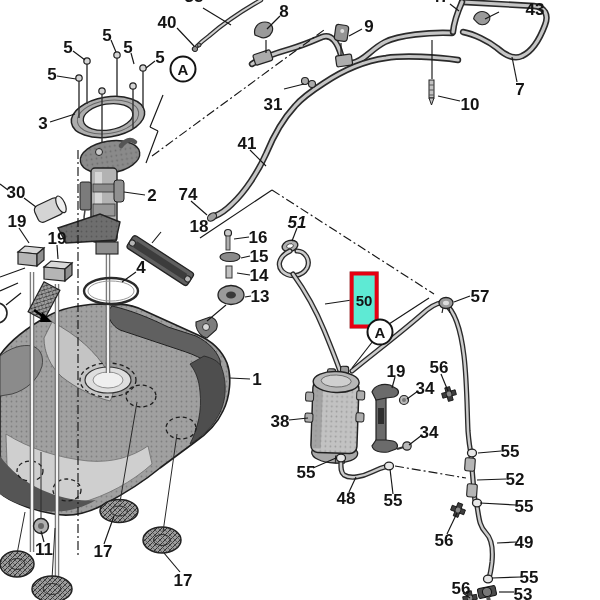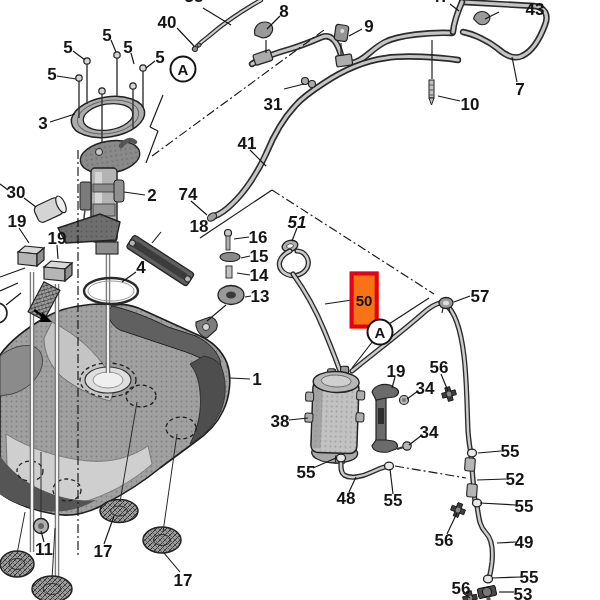--- a/index.html
+++ b/index.html
@@ -4,21 +4,21 @@
 <style>
   html,body{margin:0;padding:0;background:#fff;}
   .stage{position:relative;width:600px;height:600px;background:#ffffff;overflow:hidden;
          font-family:"Liberation Sans", sans-serif;}
   .stage svg{position:absolute;left:0;top:0;}
   #label-layer{position:absolute;left:0;top:0;width:600px;height:600px;pointer-events:none;}
   .label{position:absolute;transform:translate(-50%,-50%);font-size:17px;font-weight:700;
          color:#141414;white-space:nowrap;pointer-events:auto;line-height:1;}
   .label.circled{width:23px;height:23px;border:2px solid #141414;border-radius:50%;
          display:flex;align-items:center;justify-content:center;font-size:15px;background:#fff;}
-  .label.boxed{border:4px solid #ef4444;background:#f97316;padding:17px 2px;font-size:15px;}
+  .label.boxed{border:4px solid #ef4444;background:#5eead4;padding:17px 2px;font-size:15px;}
   .leader{stroke:#161616;stroke-width:1.15;}
   .c-solid{stroke:#161616;stroke-width:1.15;fill:none;}
   .c-thin{stroke:#2a2a2a;stroke-width:1;fill:none;}
   .c-dashdot{stroke:#161616;stroke-width:1.15;fill:none;stroke-dasharray:9 3 2 3;}
   .hose-o{fill:none;stroke:#2b2b2b;stroke-width:6.4;stroke-linecap:round;}
   .hose-i{fill:none;stroke:#c6c6c6;stroke-width:3.2;stroke-linecap:round;}
   .tube-o{fill:none;stroke:#2b2b2b;stroke-width:4.4;stroke-linecap:round;}
   .tube-i{fill:none;stroke:#d2d2d2;stroke-width:2.1;stroke-linecap:round;}
   .pipe-o{fill:none;stroke:#2b2b2b;stroke-width:5.2;stroke-linecap:round;}
   .pipe-i{fill:none;stroke:#cccccc;stroke-width:2.5;stroke-linecap:round;}

